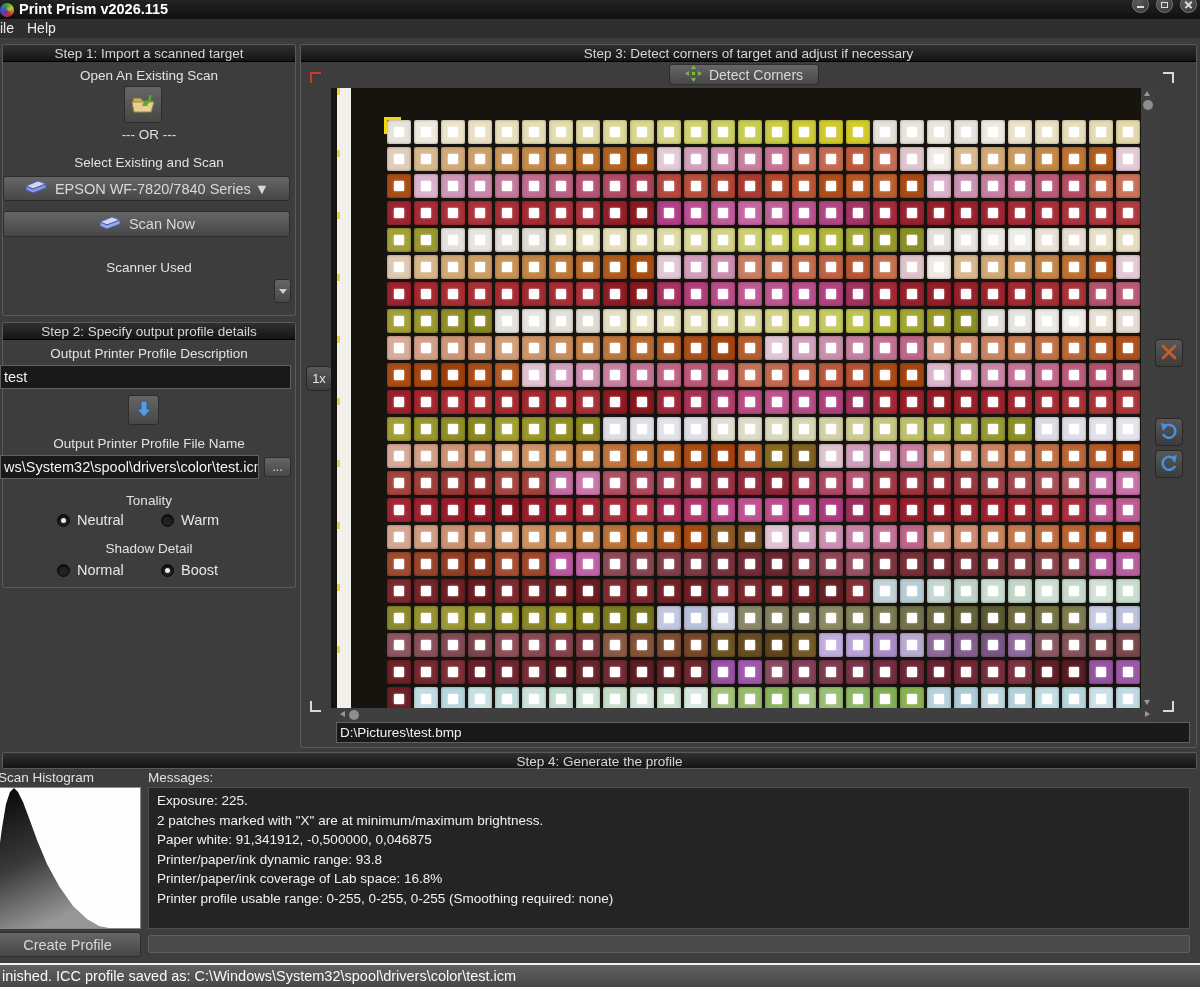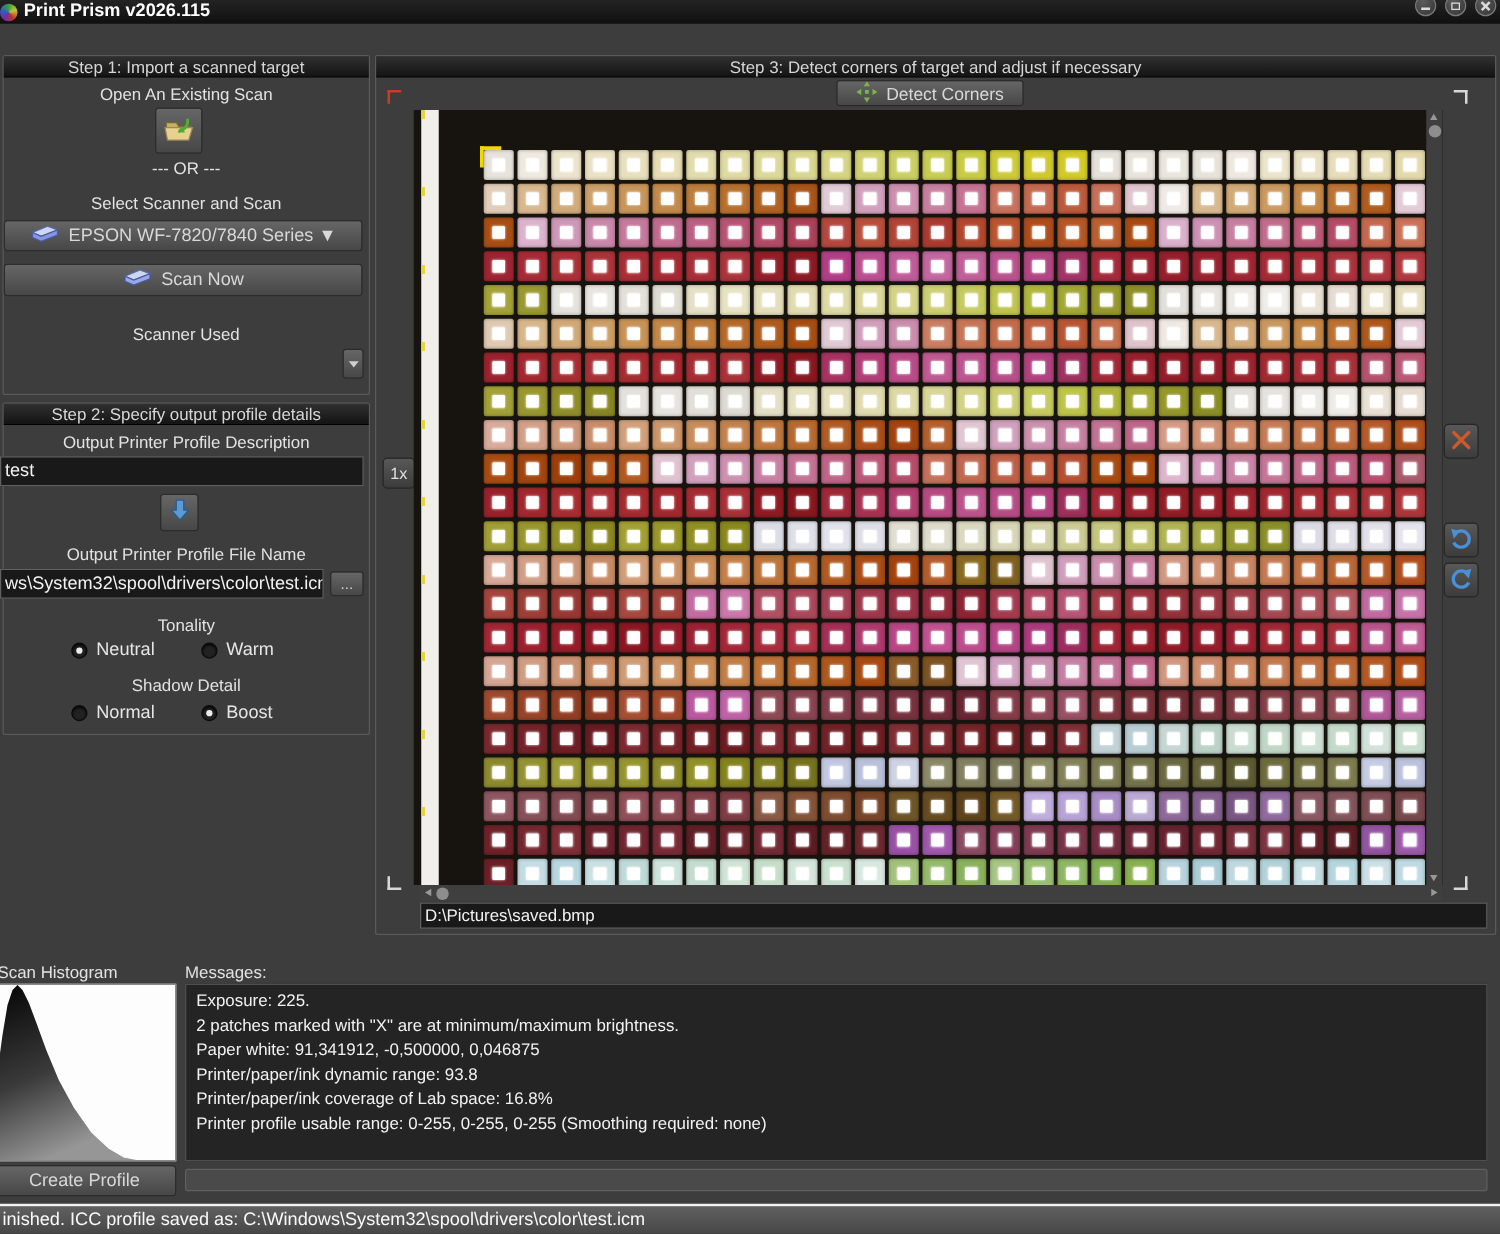--- a/index.html
+++ b/index.html
@@ -89,37 +89,41 @@
       </div>
     <div class="winbtn" style="right:27px;">
         <span class="box"></span>
       </div>
     <div class="winbtn" style="right:3px;">
         <span class="x1"></span>
         <span class="x2"></span>
       </div>
   </div>
 
+  <div class="menubar">
+    <span class="menu-item" style="left:0px;">ile</span>
+    <span class="menu-item" style="left:27px;">Help</span>
+  </div>
 
   <div class="groupbox" style="left:2px; top:44px; width:294px; height:272px;">
     <div class="gb-header">Step 1: Import a scanned target</div>
   </div>
   <div class="lbl" style="left:2px; top:68px; width:294px;">Open An Existing Scan</div>
   <button class="btn" style="left:124px; top:86px; width:38px; height:37px;">
     <span>
       <svg width="26" height="24" viewBox="0 0 26 24">
         <path d="M3 7 h8 l2 3 h10 v3 H3 z" fill="#c9b060" stroke="#7a6a30" stroke-width="1"></path>
         <path d="M2 11 h22 l-3 10 H4 z" fill="#e6d28e" stroke="#9a8a50" stroke-width="1"></path>
         <path d="M20 4 c1 5 -2 9 -7 10" fill="none" stroke="#55aa33" stroke-width="2.4"></path>
         <path d="M15 10 l-3 5 l6 0 z" fill="#55aa33"></path>
       </svg>
     </span>
   </button>
   <div class="lbl" style="left:2px; top:127px; width:294px;">--- OR ---</div>
-  <div class="lbl" style="left:2px; top:155px; width:294px;">Select Scanner and Scan</div>
+  <div class="lbl" style="left:2px; top:155px; width:294px;">Select Existing and Scan</div>
   <button class="btn" style="left:3px; top:176px; width:287px; height:25px;">
     <span>
       <svg width="24" height="14" viewBox="0 0 24 14">
         <polygon points="2,6 14,1 22,4 9,9" fill="#cdd6f2" stroke="#5a6ab0" stroke-width="1"></polygon>
         <polygon points="2,6 9,9 22,4 22,8 9,13 2,10" fill="#8696e0" stroke="#4a5aa0" stroke-width="1"></polygon>
       </svg>
     </span>
     <span>EPSON WF-7820/7840 Series ▼</span>
   </button>
   <button class="btn" style="left:3px; top:211px; width:287px; height:26px;">
@@ -823,21 +827,21 @@
       <span class="arr" style="left:3px; bottom:3px; border-left:3.5px solid transparent; border-right:3.5px solid transparent; border-top:5px solid #999;"></span>
     </div>
   </div>
 
   <div class="hscroll">
     <span class="arr" style="left:4px; top:3px; border-top:3.5px solid transparent; border-bottom:3.5px solid transparent; border-right:5px solid #999;"></span>
     <span class="thumb" style="left:13px; top:1.5px;"></span>
     <span class="arr" style="right:4px; top:3px; border-top:3.5px solid transparent; border-bottom:3.5px solid transparent; border-left:5px solid #999;"></span>
   </div>
 
-  <div class="input" style="left:336px; top:722px; width:854px; height:21px; font-size:13.5px; line-height:20px;">D:\Pictures\saved.bmp</div>
+  <div class="input" style="left:336px; top:722px; width:854px; height:21px; font-size:13.5px; line-height:20px;">D:\Pictures\test.bmp</div>
 
   <button class="smallbtn" style="left:1155px; top:339px; width:28px; height:28px;">
     <span>
       <svg width="16" height="16" viewBox="0 0 16 16">
         <path d="M2 2 L14 14 M14 2 L2 14" stroke="#cc5a2a" stroke-width="2.6" stroke-linecap="round"></path>
       </svg>
     </span>
   </button>
   <button class="smallbtn" style="left:1155px; top:418px; width:28px; height:28px;">
     <span>
@@ -849,20 +853,21 @@
   </button>
   <button class="smallbtn" style="left:1155px; top:450px; width:28px; height:28px;">
     <span>
       <svg width="18" height="18" viewBox="0 0 18 18">
         <path d="M14 5 a6.5 6.5 0 1 0 1 7" fill="none" stroke="#4a90d9" stroke-width="2.6"></path>
         <polygon points="17,1 10,3 15,9" fill="#4a90d9"></polygon>
       </svg>
     </span>
   </button>
 
+  <div class="gb-header" style="position:absolute; left:2px; top:752px; width:1195px; border:1px solid #5a5a5a; border-radius:2px;">Step 4: Generate the profile</div>
   <div class="lbl" style="left:-4px; top:770px; width:145px; text-align:left; padding-left:2px;">Scan Histogram</div>
   <div class="histo-box">
     <svg width="143" height="140" viewBox="0 0 143 140" preserveAspectRatio="none">
       <defs>
         <linearGradient id="hg" x1="0" y1="0" x2="0.35" y2="1">
           <stop offset="0" stop-color="#050505"></stop>
           <stop offset="0.55" stop-color="#3a3a3a"></stop>
           <stop offset="1" stop-color="#969696"></stop>
         </linearGradient>
       </defs>

